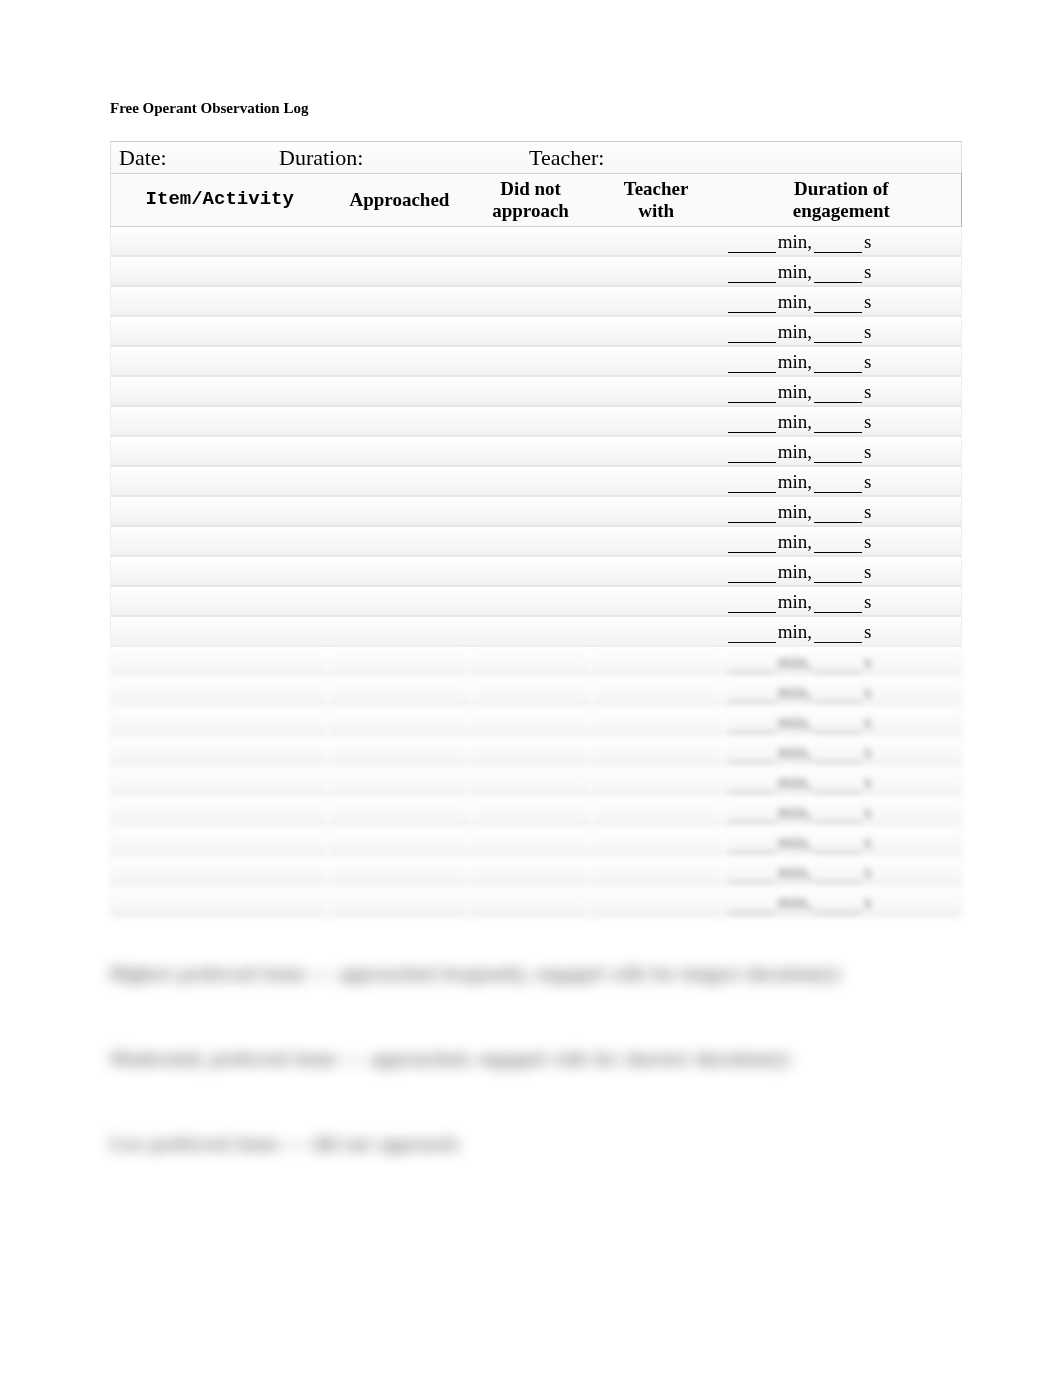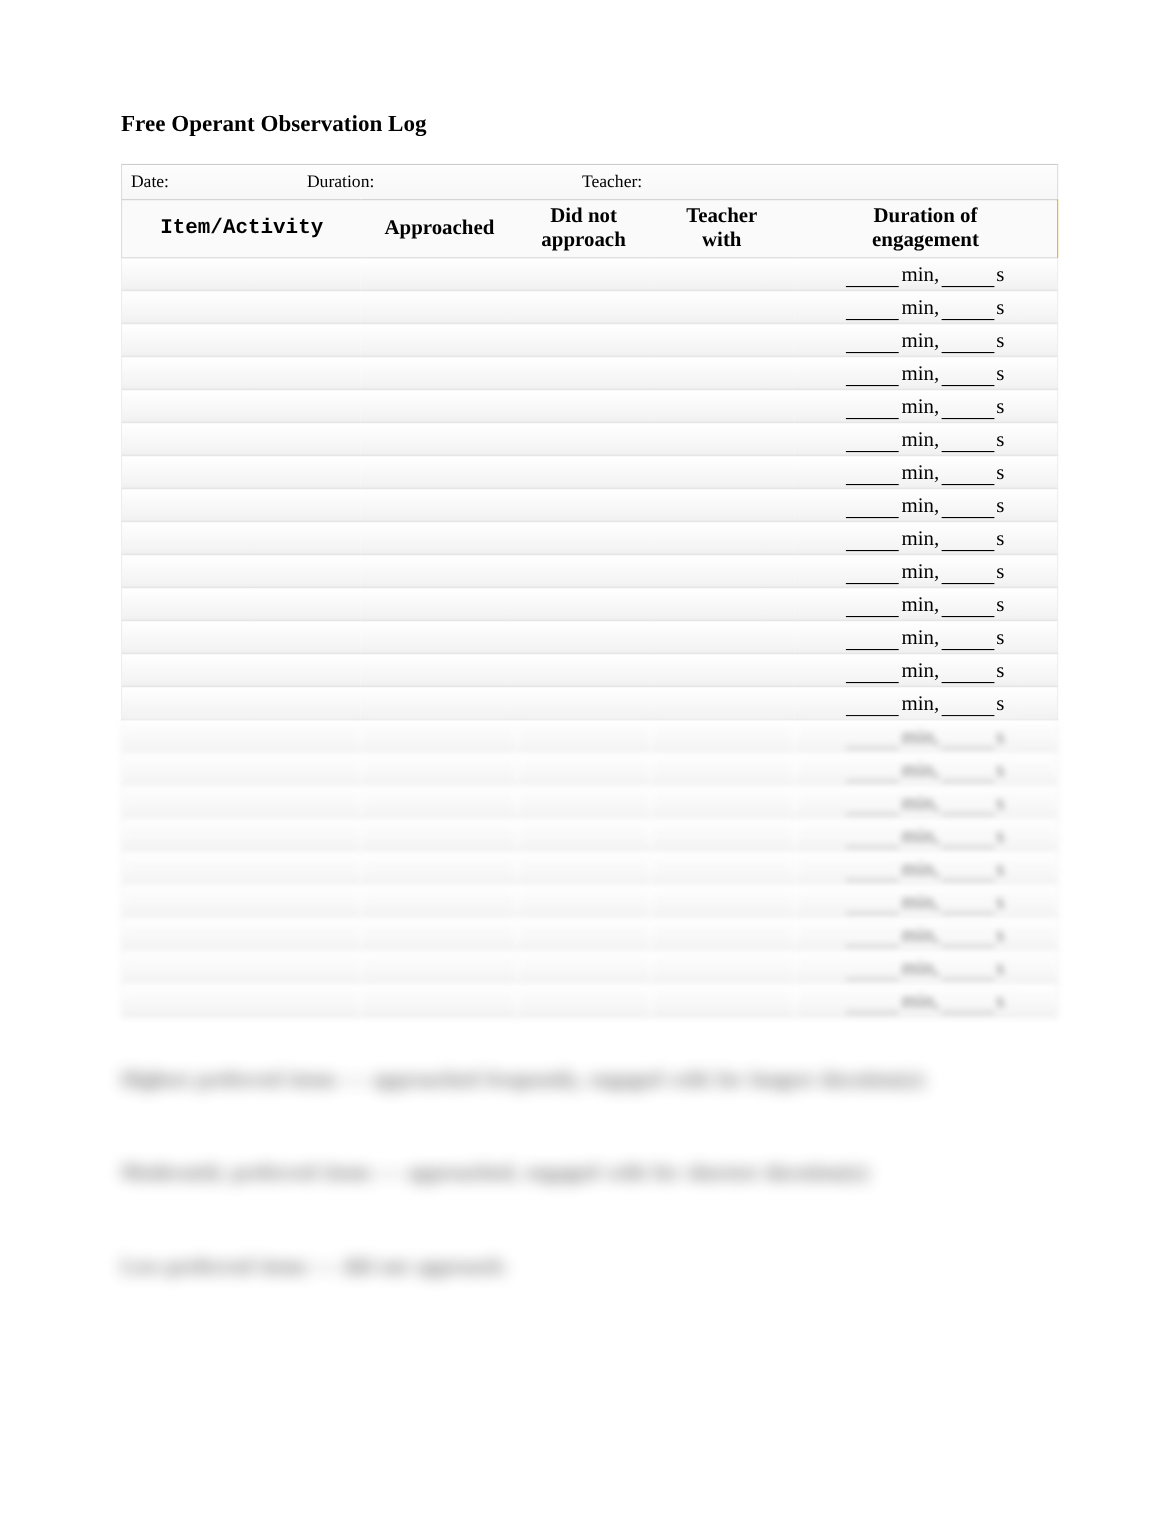--- a/index.html
+++ b/index.html
@@ -5,26 +5,26 @@
     * { box-sizing: border-box; margin: 0; padding: 0; }
     body {
       font-family: "Times New Roman", Times, serif;
       background: #fff;
       width: 1062px;
       padding: 100px 100px 60px 110px;
       color: #000;
     }
     .title {
       font-weight: bold;
-      font-size: 21px;
+      font-size: 15px;
       margin-bottom: 24px;
     }
     .meta-row {
       display: flex;
-      font-size: 16px;
+      font-size: 22px;
       border-top: 1px solid #ccc;
       border-left: 1px solid #ddd;
       border-right: 1px solid #ddd;
       background: linear-gradient(#fdfdfd, #f7f7f7);
       height: 32px;
       align-items: center;
     }
     .meta-cell {
       padding-left: 8px;
       white-space: nowrap;
@@ -68,21 +68,21 @@
 
     .col-item { width: 200px; font-family: Liberation Mono, monospace; }
     .col-appr { width: 130px; margin-top: 34px; }
     .col-didnot { width: 110px; }
     .col-eng { width: 120px; }
     .col-dur { width: 220px; }
 
     .dur-cell {
       display: flex;
       align-items: flex-end;
-      justify-content: center;
+      justify-content: flex-start;
       gap: 2px;
       padding-bottom: 2px;
       white-space: nowrap;
     }
     .blank-line {
       display: inline-block;
       width: 48px;
       border-bottom: 1px solid #000;
       height: 1em;
       vertical-align: baseline;

